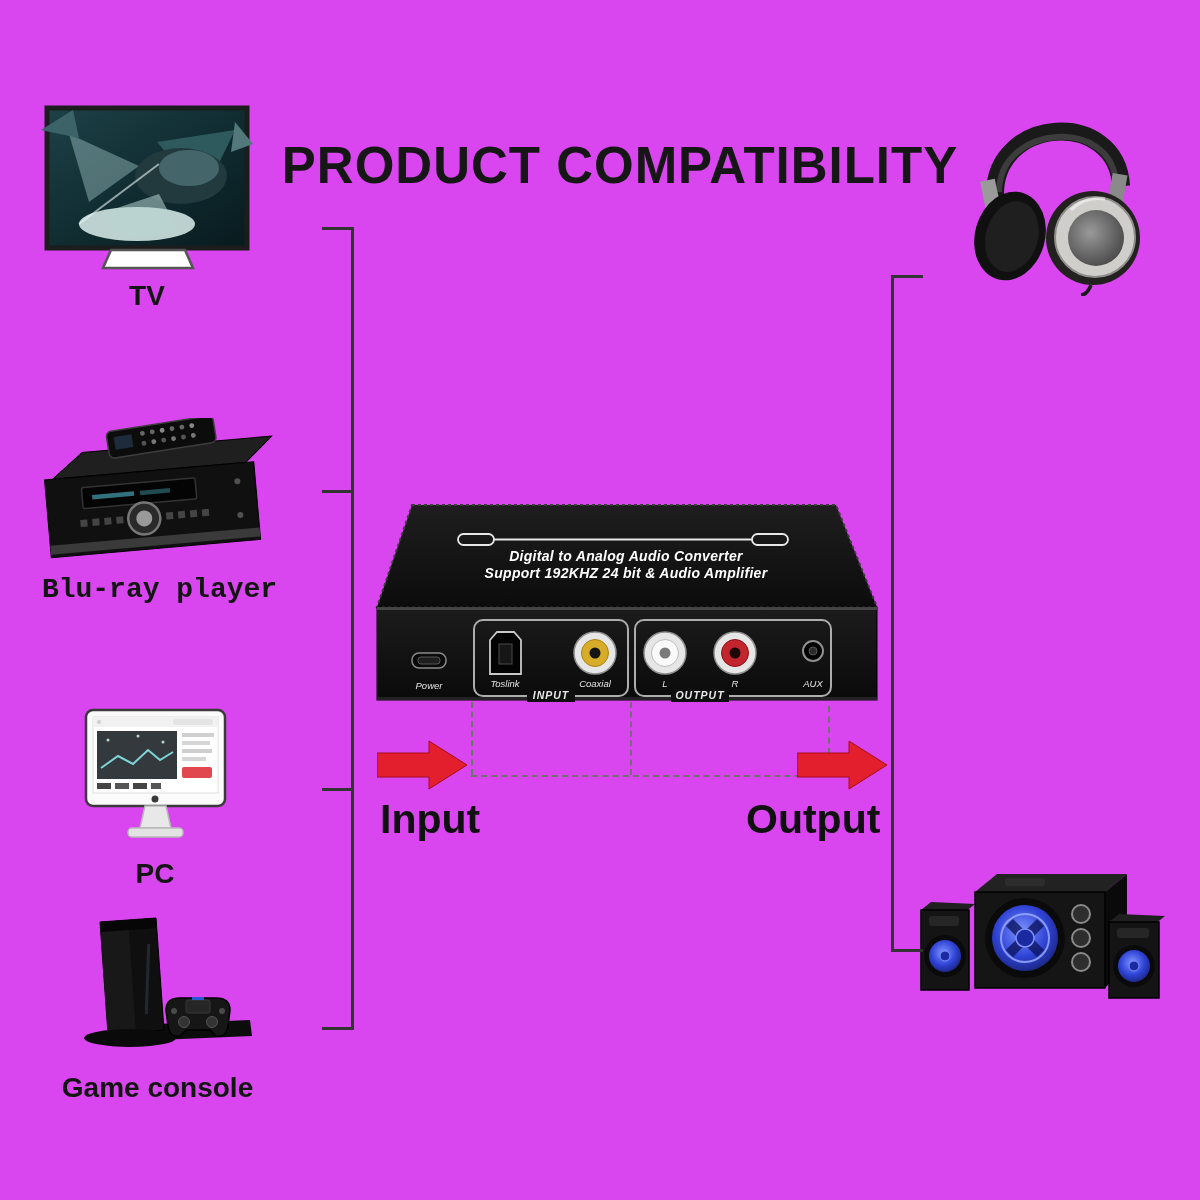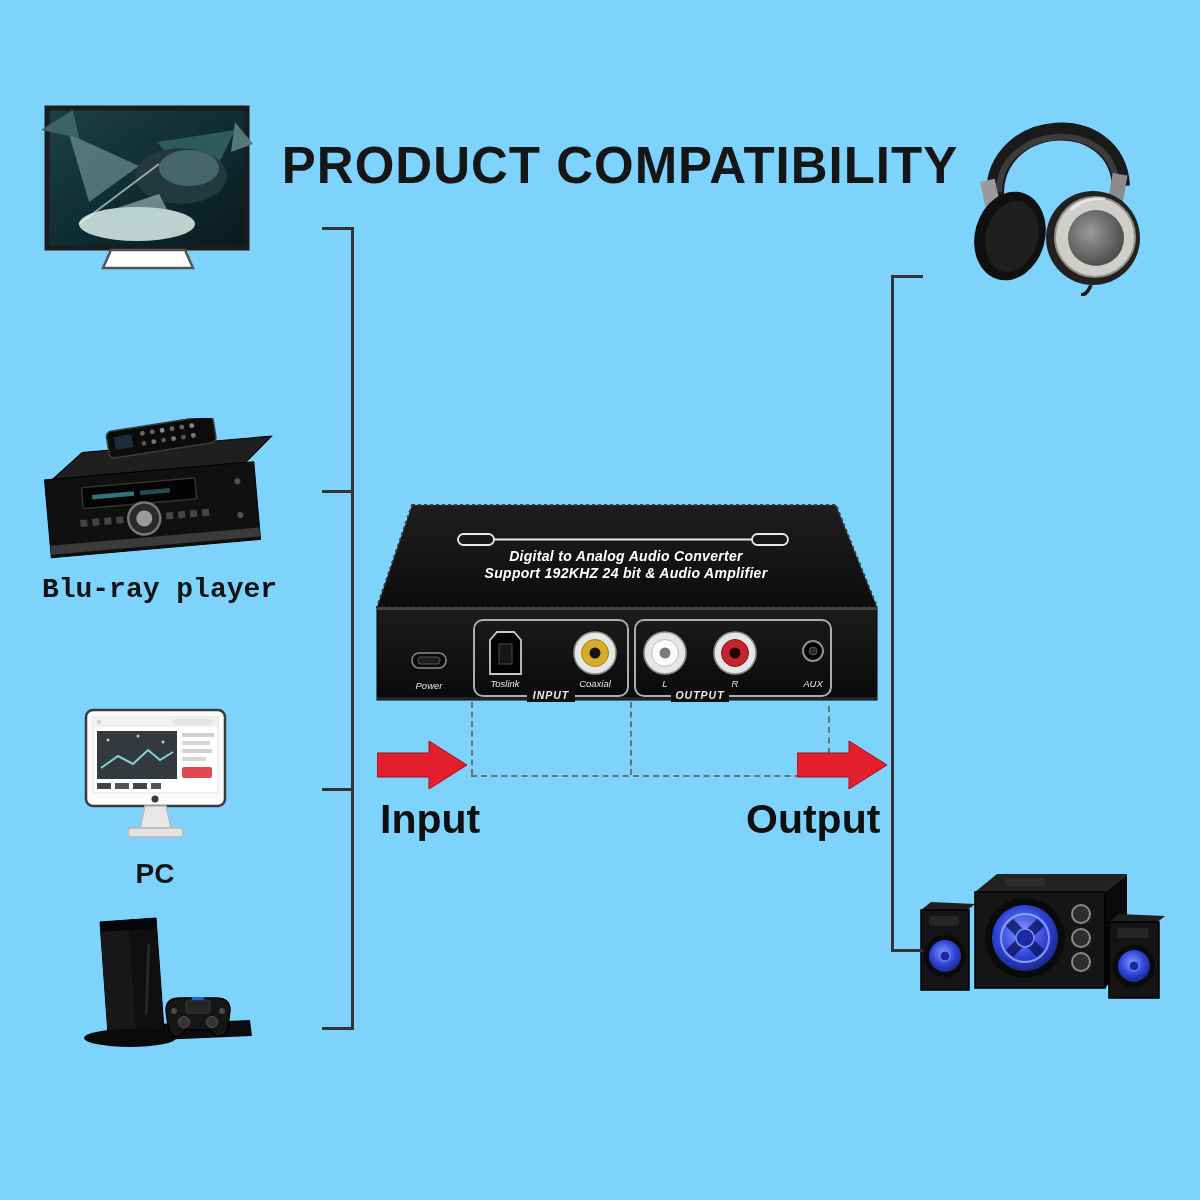--- a/index.html
+++ b/index.html
@@ -1,17 +1,17 @@
 <!DOCTYPE html>
 <html style="--arrow-red: #e31e2d; --connector-line: #333333; --dashed-line: #707070; --device-black: #0d0d0d; --rca-yellow: #d6ac28; --rca-white: #fafafa; --rca-red: #c2252e; --speaker-led-blue: #3b55e6;"><head>
 <meta charset="utf-8">
 <style>
   * { margin:0; padding:0; box-sizing:border-box; }
   body { background:#ffffff; font-family:"Liberation Sans", sans-serif; }
-  #canvas { position:relative; width:1200px; height:1200px; background:#7dd3fc; overflow:hidden; }
+  #canvas { position:relative; width:1200px; height:1200px; background:#d946ef; overflow:hidden; }
 
   #page-title {
     position:absolute; left:620px; top:136px; transform:translateX(-50%);
     font-size:51px; font-weight:bold; color:#161616; white-space:nowrap; letter-spacing:1px;
   }
 
   .dev-group { position:absolute; }
   .dev-group svg { display:block; margin:0 auto; }
   .dev-label {
     margin-top:6px; text-align:center; font-size:28px; font-weight:bold; color:#141414;
@@ -56,20 +56,21 @@
       <polygon points="118,38 196,26 164,92" fill="#2e5a5e"></polygon>
       <ellipse cx="142" cy="72" rx="46" ry="28" fill="#223a3e"></ellipse>
       <ellipse cx="150" cy="64" rx="30" ry="18" fill="#44666b"></ellipse>
       <ellipse cx="98" cy="120" rx="58" ry="17" fill="#dcefec" opacity=".85"></ellipse>
       <polygon points="60,110 120,90 140,128 80,136" fill="#b8d6d2" opacity=".55"></polygon>
       <line x1="40" y1="120" x2="120" y2="60" stroke="#e8f6f4" stroke-width="2" opacity=".6"></line>
       <polygon points="2,26 34,6 40,34" fill="#3c6468"></polygon>
       <polygon points="196,18 214,40 192,48" fill="#52787c"></polygon>
       <polygon points="72,146 146,146 154,164 64,164" fill="#ffffff" stroke="#555555" stroke-width="2.5"></polygon>
     </svg>
+    <div class="dev-label">TV</div>
   </div>
 
   <div class="dev-group" style="left:22px; top:418px; width:275px;font-family:Liberation Mono, monospace;">
     <svg width="270" height="150" viewBox="0 0 270 150">
       <g transform="rotate(-5 135 85)">
         <polygon points="30,52 62,28 252,28 224,52" fill="#1f1f1f" stroke="#000" stroke-width="1"></polygon>
         <g transform="rotate(-4 140 20)">
           <rect x="88" y="6" width="108" height="27" rx="5" fill="#0c0c0c" stroke="#3d3d3d" stroke-width="1.5"></rect>
           <rect x="95" y="12" width="18" height="13" fill="#1d2b3a"></rect>
           <circle cx="124" cy="13" r="2.4" fill="#666"></circle>
@@ -146,20 +147,21 @@
       <g>
         <path d="M108,96 Q108,84 122,84 L158,84 Q172,84 172,96 L170,112 Q168,124 158,122 L152,116 L128,116 L122,122 Q112,124 110,112 Z" fill="#161616" stroke="#000" stroke-width="1.5"></path>
         <rect x="128" y="86" width="24" height="13" rx="2" fill="#262626" stroke="#383838" stroke-width="1"></rect>
         <rect x="134" y="83" width="12" height="3" fill="#2a6cff" opacity=".8"></rect>
         <circle cx="126" cy="108" r="5.5" fill="#333" stroke="#555" stroke-width="1"></circle>
         <circle cx="154" cy="108" r="5.5" fill="#333" stroke="#555" stroke-width="1"></circle>
         <circle cx="116" cy="97" r="3" fill="#4a4a4a"></circle>
           <circle cx="164" cy="97" r="3" fill="#4a4a4a"></circle>
       </g>
     </svg>
+    <div class="dev-label">Game console</div>
   </div>
 
   <div class="dev-group" style="left:952px; top:88px; width:205px;">
     <svg width="200" height="208" viewBox="0 0 200 208">
       <defs>
         <radialGradient id="hpDriver" cx=".4" cy=".4" r=".9">
           <stop offset="0" stop-color="#9a9a9a"></stop>
             <stop offset=".6" stop-color="#575757"></stop>
             <stop offset="1" stop-color="#2e2e2e"></stop>
         </radialGradient>

